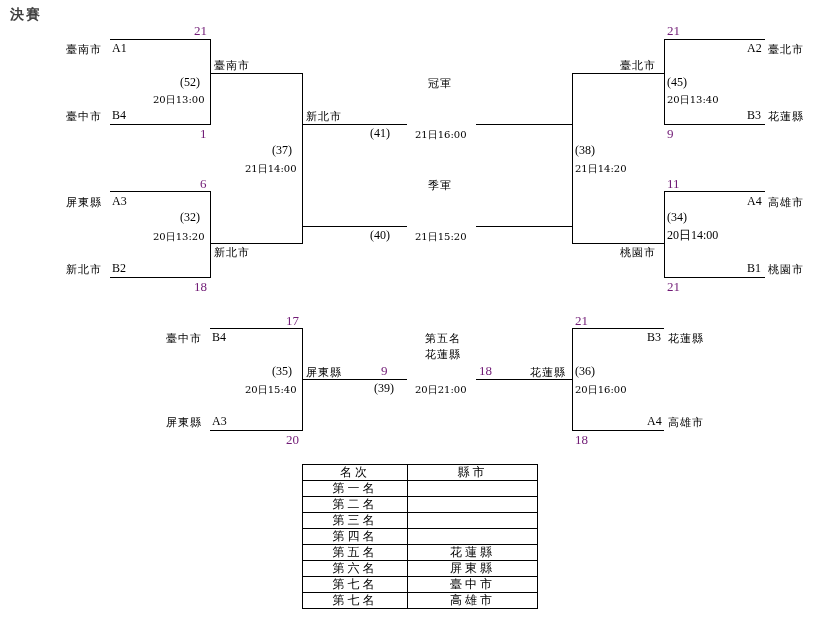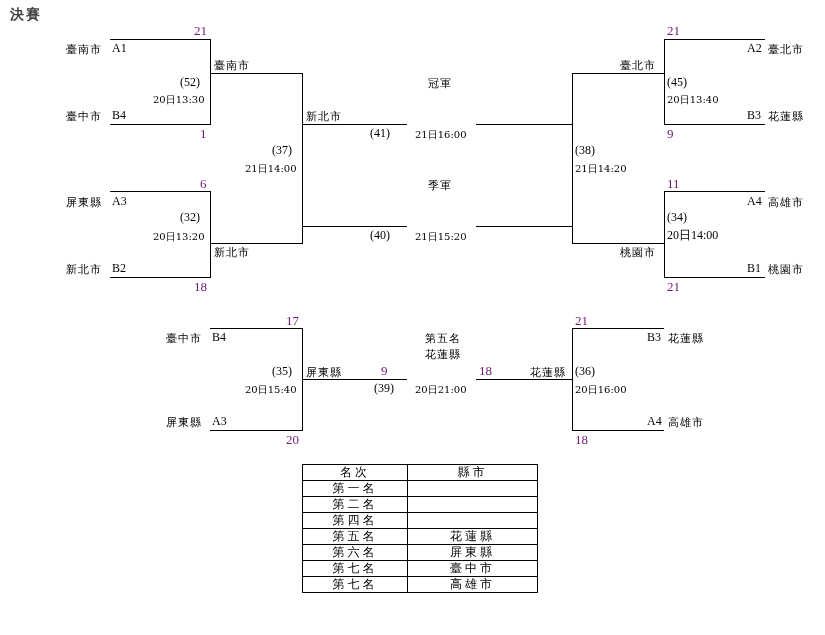--- a/index.html
+++ b/index.html
@@ -24,21 +24,21 @@
 <div class="h" style="left:110px;top:39px;width:100px"></div>
 <div class="h" style="left:110px;top:124px;width:100px"></div>
 <div class="v" style="left:210px;top:39px;height:86px"></div>
 <span class="t score" style="left:194px;top:24px">21</span>
 <span class="t score" style="left:200px;top:127px">1</span>
 <span class="t" style="left:66px;top:43px">臺南市</span>
 <span class="t num" style="left:112px;top:42px">A1</span>
 <span class="t" style="left:66px;top:110px">臺中市</span>
 <span class="t num" style="left:112px;top:109px">B4</span>
 <span class="t num" style="left:180px;top:76px">(52)</span>
-<span class="t sm" style="left:153px;top:93px">20日13:30</span>
+<span class="t sm" style="left:153px;top:93px">20日13:00</span>
 <span class="t" style="left:214px;top:59px">臺南市</span>
 
 <div class="h" style="left:110px;top:191px;width:100px"></div>
 <div class="h" style="left:110px;top:277px;width:100px"></div>
 <div class="v" style="left:210px;top:191px;height:87px"></div>
 <span class="t score" style="left:200px;top:177px">6</span>
 <span class="t score" style="left:194px;top:280px">18</span>
 <span class="t" style="left:66px;top:196px">屏東縣</span>
 <span class="t num" style="left:112px;top:195px">A3</span>
 <span class="t" style="left:66px;top:263px">新北市</span>
@@ -140,20 +140,24 @@
   </tr>
   <tr>
         <td class="c1">第一名</td>
         <td></td>
       </tr>
   <tr>
         <td class="c1">第二名</td>
         <td></td>
       </tr>
   <tr>
+        <td class="c1">第三名</td>
+        <td></td>
+      </tr>
+  <tr>
         <td class="c1">第四名</td>
         <td></td>
       </tr>
   <tr>
         <td class="c1">第五名</td>
         <td>花蓮縣</td>
       </tr>
   <tr>
         <td class="c1">第六名</td>
         <td>屏東縣</td>

